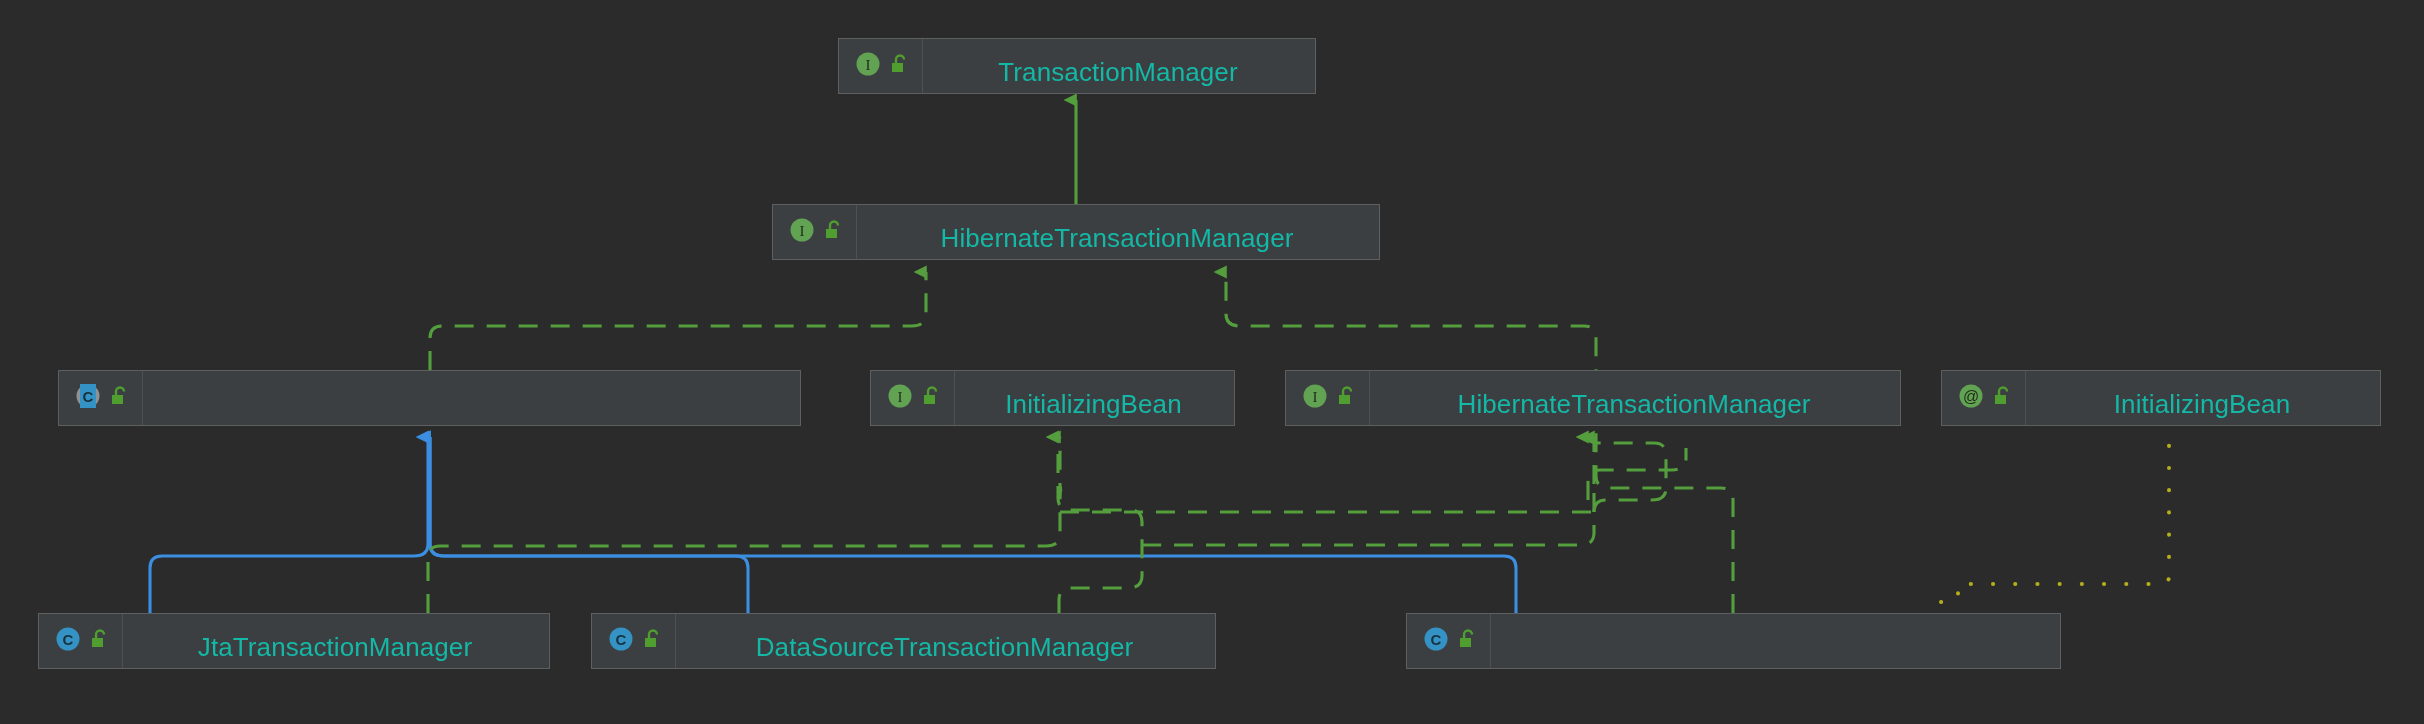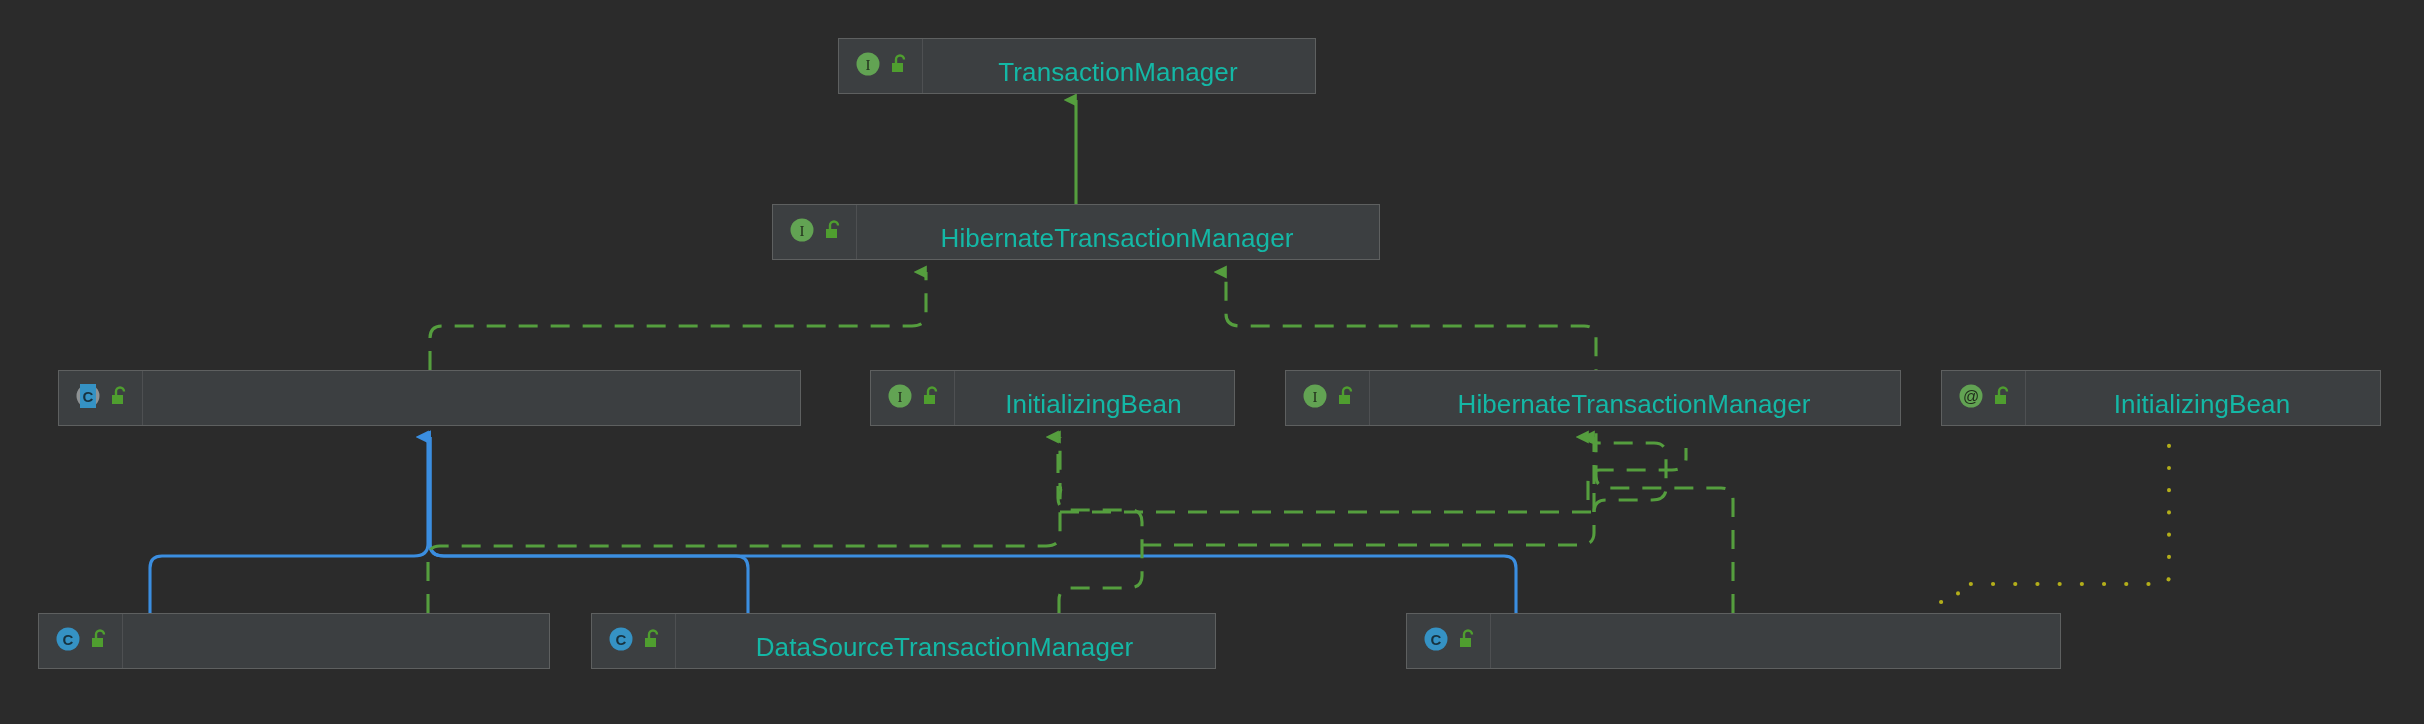--- a/index.html
+++ b/index.html
@@ -217,20 +217,21 @@
             <text x="14" y="20" font-family="Liberation Sans, sans-serif" font-size="15" font-weight="bold" fill="#17323f" text-anchor="middle">C</text>
           </svg>
       </span>
       <span class="glyph">
         <svg width="20" height="22" viewBox="0 0 20 22">
             <path d="M7 10 V6.5 A4 4 0 0 1 15 6.5" fill="none" stroke="#4f9e2f" stroke-width="2.4"></path>
             <rect x="3" y="10" width="11" height="9" fill="#4f9e2f"></rect>
           </svg>
       </span>
     </div>
+    <div class="node-label">JtaTransactionManager</div>
   </div>
 
   <div class="node" style="left:591px; top:613px; width:625px;">
     <div class="node-icons">
       <span class="glyph">
         <svg width="28" height="28" viewBox="0 0 28 28">
             <circle cx="14" cy="14" r="11.5" fill="#3592c4"></circle>
             <text x="14" y="20" font-family="Liberation Sans, sans-serif" font-size="15" font-weight="bold" fill="#17323f" text-anchor="middle">C</text>
           </svg>
       </span>

